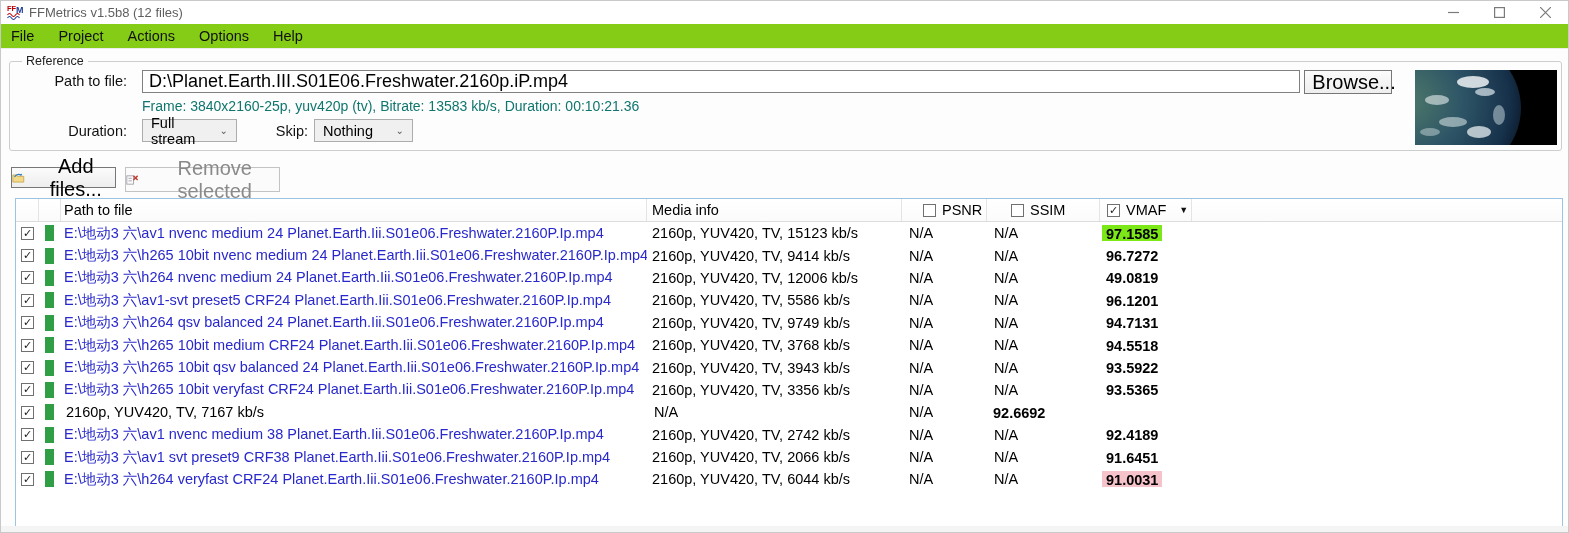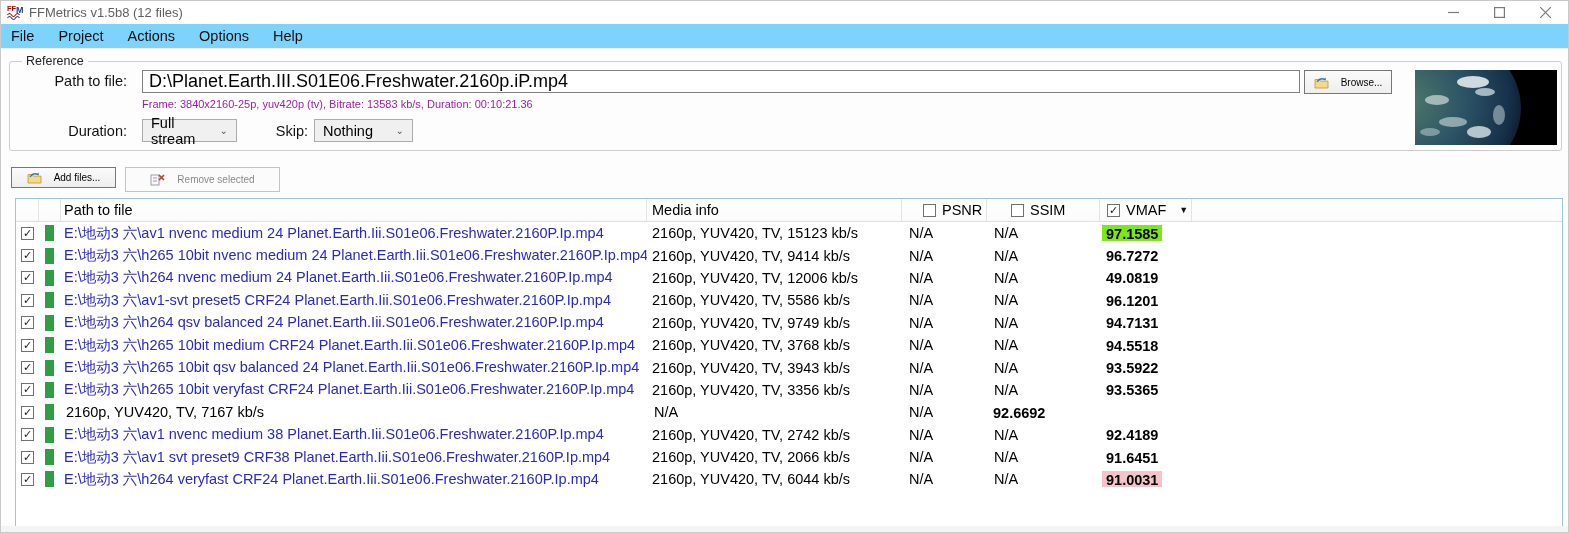--- a/index.html
+++ b/index.html
@@ -9,33 +9,33 @@
 
   
   .titlebar { position:absolute; left:0; top:0; width:100%; height:23px; background:#fff; }
   .app-icon { position:absolute; left:6px; top:3px; width:17px; height:17px; }
   .title-text { position:absolute; left:28px; top:4px; font-size:13px; color:#5f5f5f; white-space:nowrap; }
   .win-btns { position:absolute; right:0; top:0; height:23px; display:flex; }
   .win-btn { width:46px; height:23px; display:flex; align-items:center; justify-content:center; color:#7a7a7a; font-size:12px; }
   .win-btn svg { display:block; }
 
   
-  .menubar { position:absolute; left:0; top:23px; width:100%; height:25px; background:#7dd3fc; border-bottom:1px solid #ececec; display:flex; align-items:center; padding-left:8px; }
+  .menubar { position:absolute; left:0; top:23px; width:100%; height:25px; background:#84cc16; border-bottom:1px solid #ececec; display:flex; align-items:center; padding-left:8px; }
   .menu-item { font-size:14.5px; color:#111; padding:3px 12px 4px 12px; white-space:nowrap; }
   .menu-item:first-child { padding-left:2px; }
 
   
   .groupbox { position:absolute; left:8px; top:60px; width:1553px; height:90px; border:1px solid #cdcdcd; border-radius:3px; }
   .groupbox-label { position:absolute; left:12px; top:-8px; background:#fdfdfd; padding:0 4px; font-size:12.5px; color:#222; }
   .field-label { position:absolute; font-size:14.5px; color:#111; text-align:right; white-space:nowrap; }
   .lbl-path { right:1434px; top:11px; width:100px;}
   .path-input { position:absolute; left:132px; top:8px; width:1158px; height:23px; border:1px solid #808080; background:#fff; font-size:18px; font-family:inherit; padding:0 6px; color:#000; }
-  .btn { border:1px solid #777; background:linear-gradient(#fbfbfb,#eeeeee); font-size:10px; color:#000; display:inline-flex; align-items:center; gap:12px; justify-content:center; }
+  .btn { border:1px solid #777; background:linear-gradient(#fbfbfb,#eeeeee); font-size:20px; color:#000; display:inline-flex; align-items:center; gap:12px; justify-content:center; }
   .browse-btn { position:absolute; left:1294px; top:8px; width:88px; height:24px; }
-  .media-summary { position:absolute; left:132px; top:36px; font-size:11px; color:#a21caf; white-space:nowrap;text-align:right; }
+  .media-summary { position:absolute; left:132px; top:36px; font-size:14px; color:#0f766e; white-space:nowrap;text-align:right; }
   .lbl-duration { right:1434px; top:61px; width:100px;}
   .combo { position:absolute; top:57px; height:23px; border:1px solid #acacac; background:#f0f0f0; font-size:14.5px; color:#000; display:flex; align-items:center; padding:0 8px; }
   .combo .chev { margin-left:auto; color:#5a5a5a; font-size:10px; padding-left:10px; }
   .combo-duration { left:132px; width:95px; }
   .lbl-skip { left:238px; top:61px; width:60px; text-align:right;}
   .combo-skip { left:304px; width:99px; }
   .thumb { position:absolute; left:1405px; top:8px; width:142px; height:75px; background:#000; }
 
   
   .addfiles-btn { position:absolute; left:10px; top:166px; width:105px; height:21px; }

